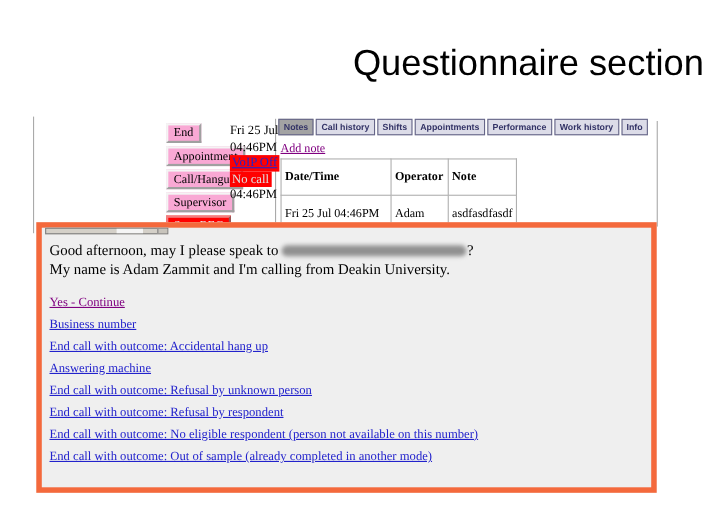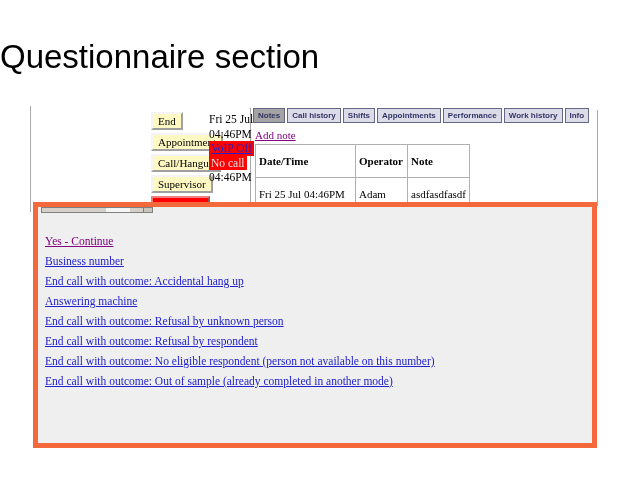--- a/index.html
+++ b/index.html
@@ -2,42 +2,42 @@
 <html><head>
 <meta charset="utf-8">
 <style>
   * { margin:0; padding:0; box-sizing:border-box; }
   html,body { background:#888; }
   .slide {
     position:relative; width:640px; height:480px; background:#ffffff;
     overflow:hidden; font-family:"Liberation Serif", serif; margin:0 auto;
   }
   .slide-title {
-    position:absolute; top:38px; left:0; width:100%; text-align:left;
+    position:absolute; top:38px; left:0; width:100%; text-align:right;
     font-family:"Liberation Sans", sans-serif; font-size:33px; color:#000;
   }
 
   
   .iface { position:absolute; left:30px; top:104px; width:568px; height:100px; font-size:11.5px; }
   .v-line { position:absolute; width:1px; background:#aaa; }
   .line-left  { left:0; top:2px; height:106px; }
   .line-right { left:567px; top:6px; height:96px; }
   .line-mid   { left:220px; top:4px; height:98px; }
 
   .case-info { position:absolute; left:5px; top:9px; line-height:13px; }
   .redact { background:#8f8f8f; border-radius:4px; filter:blur(1.6px); }
   .case-redact { width:112px; height:8px; margin:3px 0 2px; }
   a, .link { text-decoration:underline; cursor:pointer; }
   .link-blue { color:#2222cc; }
   .link-visited { color:#800080; }
 
   .btn-col { position:absolute; left:121px; top:8px; }
   .ui-btn {
     display:block; margin-bottom:3px; font-family:"Liberation Serif", serif;
-    font-size:11px; background:#fef9c3; border:2px outset #f4f4f4;
+    font-size:11px; background:#f9a8d4; border:2px outset #f4f4f4;
     padding:1px 5px; color:#000; cursor:pointer;
   }
   .ui-btn.rec { background:#ff0000; color:#e6e6e6; border:2px outset #f08080; }
 
   .time-col { position:absolute; left:179px; top:8px; line-height:14.5px; }
   .voip { display:inline-block; background:#ff0000; color:#2222cc; text-decoration:underline; padding:0 2px; cursor:pointer; }
   .nocall { display:inline-block; background:#ff0000; color:#e0e0e0; padding:0 2px; }
 
   .tabs-panel { position:absolute; left:223px; top:4px; width:344px; }
   .tabs { display:flex; gap:2px; font-family:"Liberation Sans", sans-serif; font-size:8px; font-weight:bold; color:#333366; }
@@ -121,20 +121,24 @@
     </div>
   </div>
 
   <div class="highlight-box">
     <div class="scroll-remnant">
       <div class="scroll-thumb"></div>
       <div class="scroll-btn"></div>
     </div>
 
     <div class="q-content">
+      <div class="q-intro">
+        <p><span>Good afternoon, may I please speak to </span><span class="redact-inline"></span><span>?</span></p>
+        <p>My name is Adam Zammit and I'm calling from Deakin University.</p>
+      </div>
       <div class="q-links">
         <a class="q-link link link-visited">Yes - Continue</a>
         <a class="q-link link link-blue">Business number</a>
         <a class="q-link link link-blue">End call with outcome: Accidental hang up</a>
         <a class="q-link link link-blue">Answering machine</a>
         <a class="q-link link link-blue">End call with outcome: Refusal by unknown person</a>
         <a class="q-link link link-blue">End call with outcome: Refusal by respondent</a>
         <a class="q-link link link-blue">End call with outcome: No eligible respondent (person not available on this number)</a>
         <a class="q-link link link-blue">End call with outcome: Out of sample (already completed in another mode)</a>
       </div>

